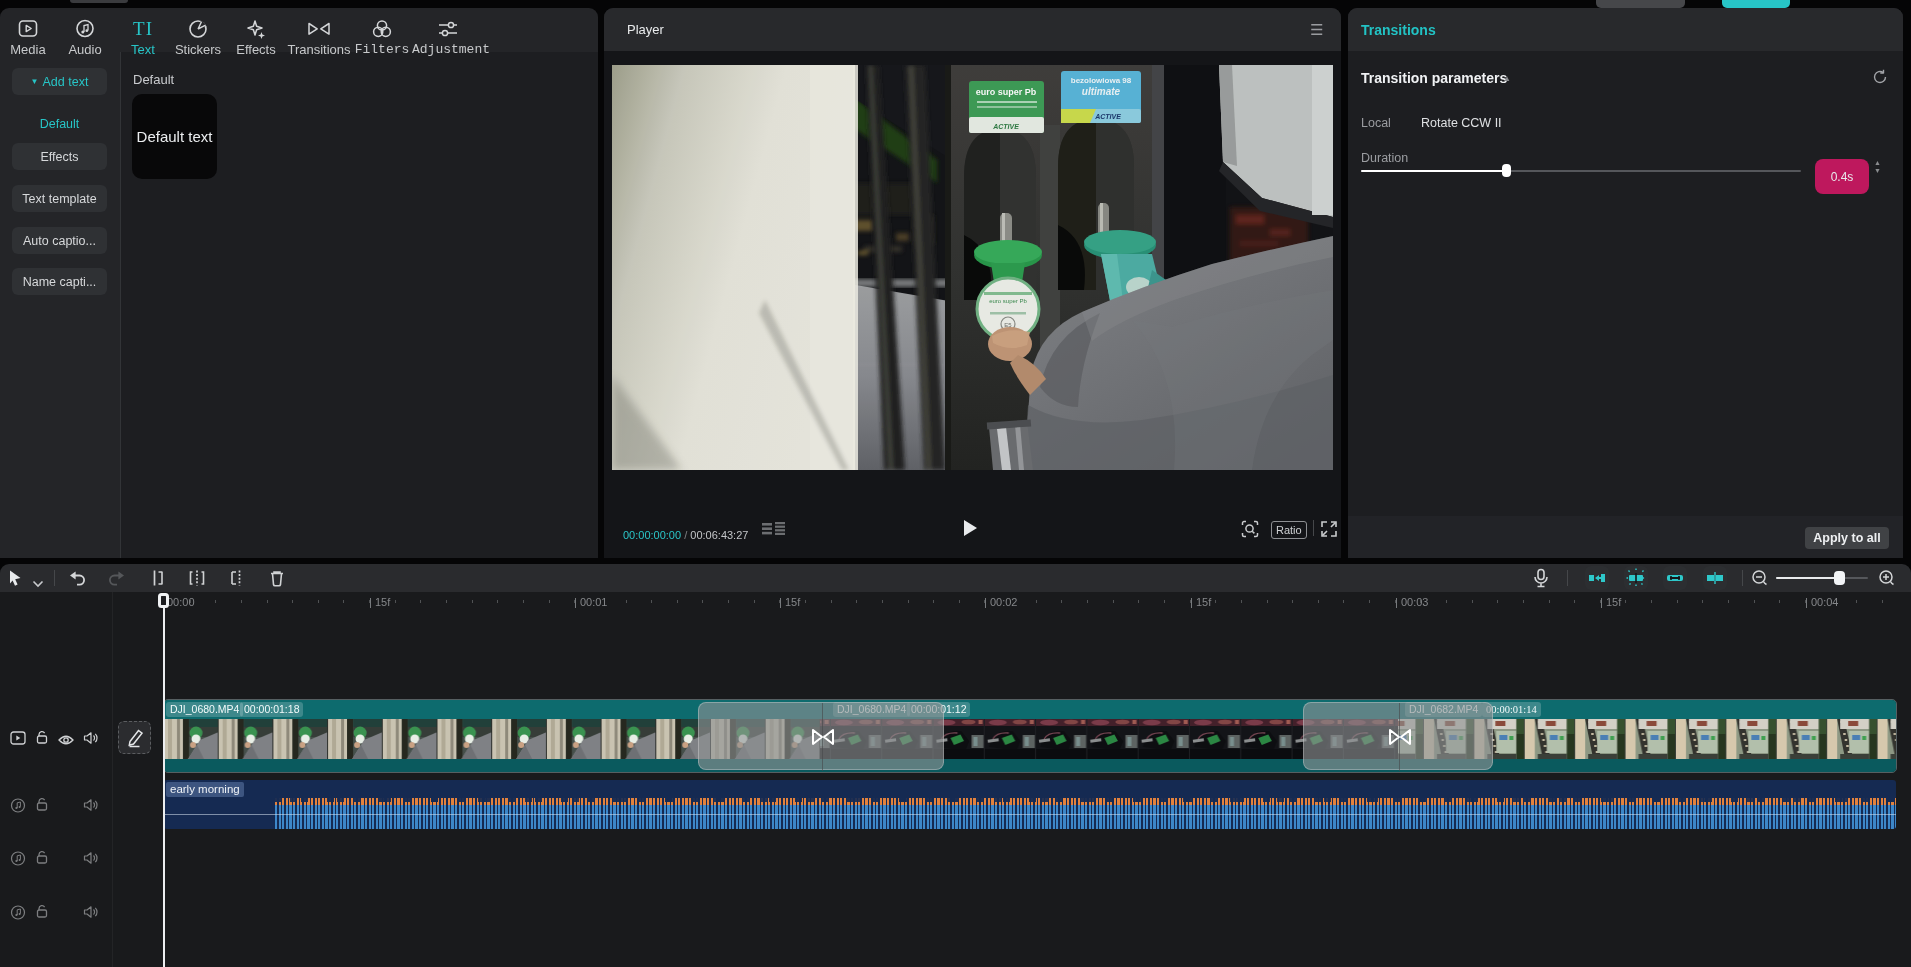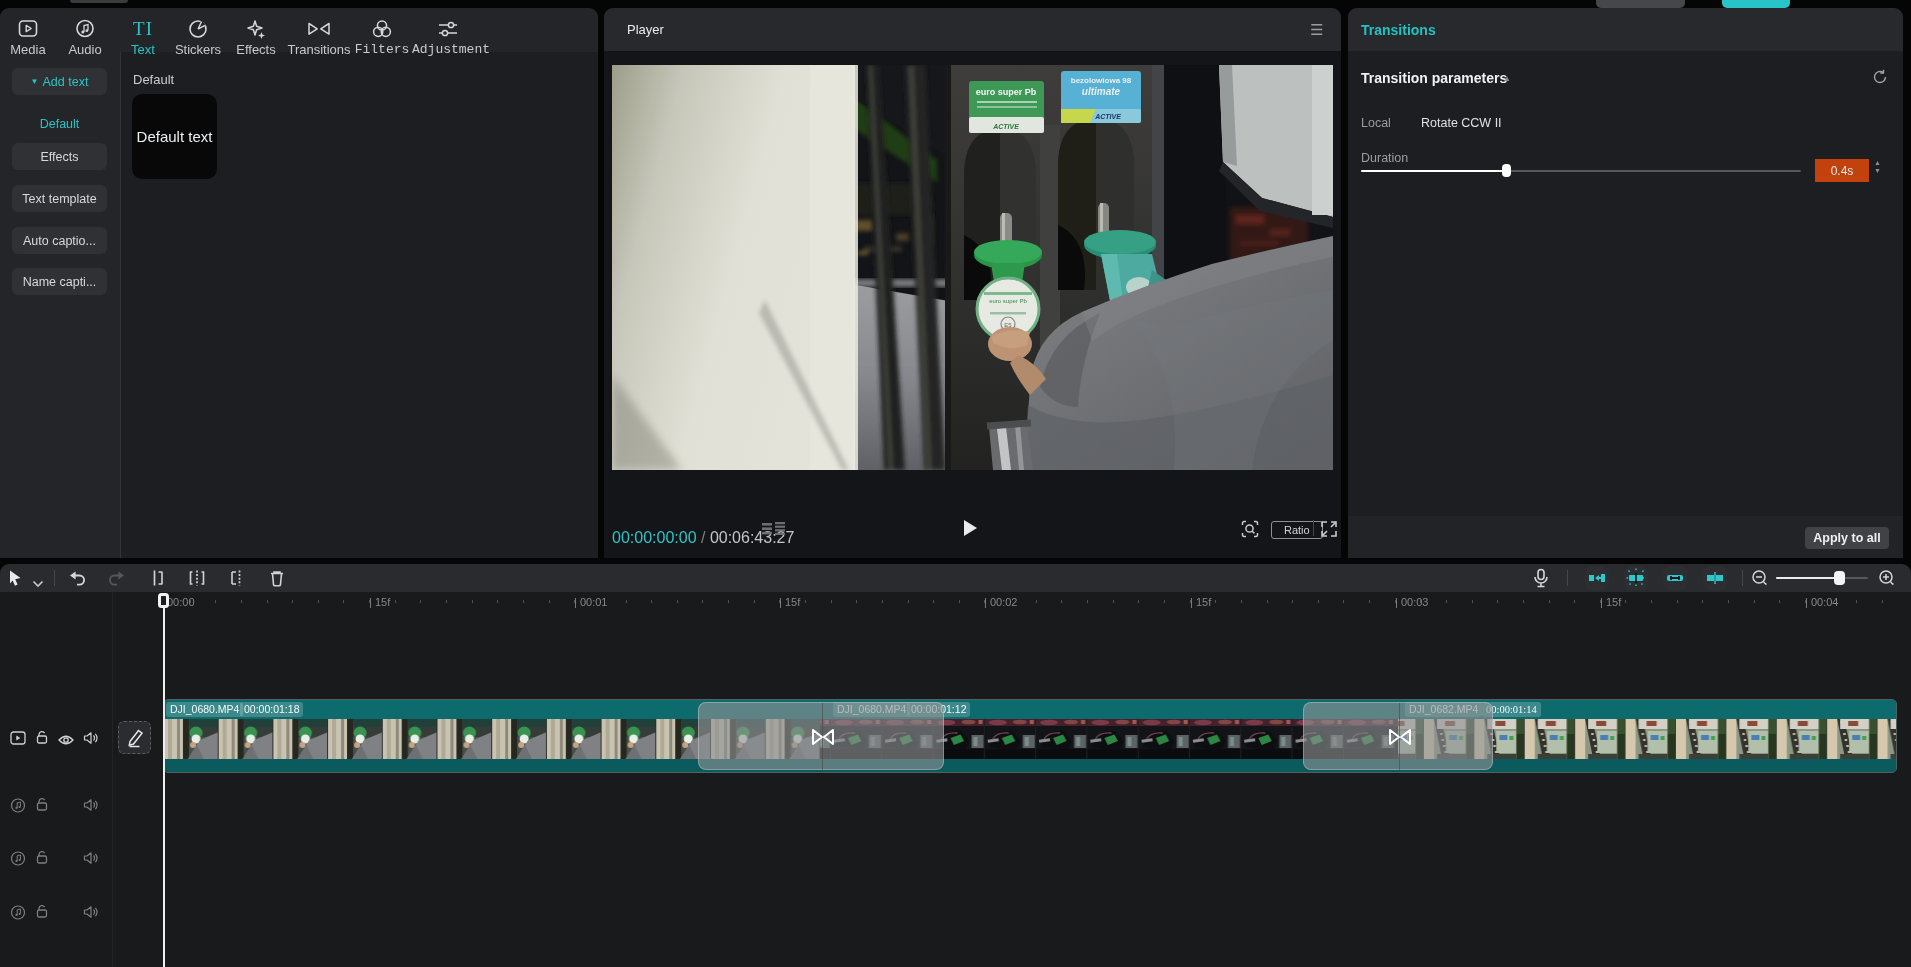--- a/index.html
+++ b/index.html
@@ -221,42 +221,42 @@
       <path d="M380 271 q17 -9 38 -4 l-3 13 q-17 7 -34 -2 Z" fill="#d0a684" opacity="0.9"></path>
       <path d="M406 290 Q424 298 434 314 L418 330 Q404 312 398 298 Z" fill="#b88f70"></path>
       <polygon points="377,362 415,356 421,405 381,405" fill="#6d6f72"></polygon>
       <polygon points="385,364 394,362 399,405 390,405" fill="#c9cbcd"></polygon>
       <polygon points="403,360 408,359 412,405 407,405" fill="#989a9d"></polygon>
       <rect x="375" y="356" width="44" height="7" fill="#4e5053" transform="rotate(-4 396 360)"></rect>
       <rect width="721" height="405" fill="#000000" opacity="0.03"></rect>
     </svg>
     </div>
 
-    <div class="abs" style="left:8px;top:521px;font-size:16px;color:#2bc6c8;">00:00:00:00<span style="color:#7e8084;"> / </span><span style="color:#c3c5c8;">00:06:43:27</span></div>
+    <div class="abs" style="left:19px;top:521px;font-size:11px;color:#2bc6c8;">00:00:00:00<span style="color:#7e8084;"> / </span><span style="color:#c3c5c8;">00:06:43:27</span></div>
 
     <div class="abs" style="left:158px;top:514px;">
       <svg width="26" height="14" viewBox="0 0 26 14">
         <g fill="#6c6e71">
             <rect x="0" y="1" width="10" height="2.6"></rect>
             <rect x="0" y="5.4" width="10" height="2.6"></rect>
             <rect x="0" y="9.8" width="10" height="2.6"></rect>
         <rect x="13" y="0" width="10" height="2.2"></rect>
             <rect x="13" y="3.6" width="10" height="2.2"></rect>
             <rect x="13" y="7.2" width="10" height="2.2"></rect>
             <rect x="13" y="10.8" width="10" height="2.2"></rect>
           </g>
       </svg></div>
     <div class="abs" style="left:360px;top:512px;width:0;height:0;border-left:13px solid #e8eaec;border-top:8px solid transparent;border-bottom:8px solid transparent;"></div>
     <div class="abs" style="left:637px;top:512px;">
       <svg width="18" height="18" viewBox="0 0 18 18" fill="none" stroke="#c9cbcd" stroke-width="1.5">
         <path d="M1.5 5 V3 a1.5 1.5 0 0 1 1.5 -1.5 H5 M13 1.5 h2 A1.5 1.5 0 0 1 16.5 3 v2 M16.5 13 v2 a1.5 1.5 0 0 1 -1.5 1.5 h-2 M5 16.5 H3 A1.5 1.5 0 0 1 1.5 15 v-2"></path>
         <circle cx="8.5" cy="8.5" r="3.6"></circle>
           <path d="M11.2 11.2 l2.2 2.2"></path>
       </svg></div>
-    <div class="abs" style="left:667px;top:513px;height:16px;padding:0 12px;border:1px solid #8e9093;border-radius:3px;color:#cfd1d3;font-size:11px;line-height:16px;">Ratio</div>
+    <div class="abs" style="left:667px;top:513px;height:16px;padding:0 4px;border:1px solid #8e9093;border-radius:3px;color:#cfd1d3;font-size:11px;line-height:16px;">Ratio</div>
     <div class="abs" style="left:709px;top:512px;width:1px;height:16px;background:#45474a;"></div>
     <div class="abs" style="left:716px;top:512px;">
       <svg width="18" height="18" viewBox="0 0 18 18" fill="none" stroke="#c9cbcd" stroke-width="1.6">
         <path d="M11 2 h5 v5 M7 16 H2 v-5 M16 11 v5 h-5 M2 7 V2 h5"></path>
         <path d="M15.5 2.5 l-4.5 4.5 M2.5 15.5 L7 11"></path>
       </svg></div>
   </div>
 
   <div class="panel" style="left:1348px;top:8px;width:555px;height:550px;background:#1d1e21;border-radius:9px 9px 0 0;">
     <div class="abs" style="left:0;top:0;width:100%;height:43px;background:#28292c;border-radius:9px 9px 0 0;"></div>
@@ -269,21 +269,21 @@
         <path d="M13.5 8 a5.5 5.5 0 1 1 -2.2 -4.4"></path>
           <path d="M11.5 0.8 v3.2 h-3.2" stroke-linejoin="round"></path>
       </svg></div>
     <div class="abs" style="left:13px;top:108px;color:#9b9da1;font-size:12.5px;">Local</div>
     <div class="abs" style="left:73px;top:108px;color:#dfe1e3;font-size:12.5px;">Rotate CCW II</div>
     <div class="abs" style="left:13px;top:143px;color:#9b9da1;font-size:12.5px;">Duration</div>
 
     <div class="abs" style="left:13px;top:161.5px;width:440px;height:2.5px;background:#55575b;border-radius:2px;"></div>
     <div class="abs" style="left:13px;top:161.5px;width:143px;height:2.5px;background:#ffffff;border-radius:2px;"></div>
     <div class="abs" style="left:154px;top:156px;width:9px;height:13px;background:#ffffff;border-radius:4px;"></div>
-    <div class="abs" style="left:467px;top:151px;width:54px;height:23px;background:#c2410c;border-radius:0;
+    <div class="abs" style="left:467px;top:151px;width:54px;height:35px;background:#be185d;border-radius:8px;
          display:flex;align-items:center;justify-content:center;color:#e8eaec;font-size:12px;">0.4s</div>
     <div class="abs" style="left:526px;top:151px;color:#8a8c8f;font-size:7px;line-height:8px;text-align:center;">▲<br>▼</div>
 
     <div class="abs" style="left:0;top:508px;width:100%;height:42px;background:#222327;"></div>
     <div class="abs" style="left:457px;top:519px;width:84px;height:22px;background:#404245;border-radius:4px;
          display:flex;align-items:center;justify-content:center;color:#eef0f2;font-size:12.5px;font-weight:bold;">Apply to all</div>
   </div>
 
   <div class="abs" style="left:0;top:564px;width:1911px;height:28px;background:#2a2b2e;border-radius:9px 9px 0 0;">
 
@@ -532,20 +532,27 @@
         <rect x="1234" y="0" width="498" height="40" fill="url(#p3)"></rect>
       </svg>
       <div class="chip" style="left:2px;">DJI_0680.MP4</div>
       <div class="chip" style="left:76px;">00:00:01:18</div>
       <div class="chip" style="left:669px;">DJI_0680.MP4</div>
       <div class="chip" style="left:743px;">00:00:01:12</div>
       <div class="chip" style="left:1241px;">DJI_0682.MP4</div>
       <div class="chip" style="left:1318px;font-family:Liberation Serif, serif;">00:00:01:14</div>
     </div>
 
+    <div class="abs" style="left:164px;top:188px;width:1732px;height:49px;background:#152a52;border-radius:3px;overflow:hidden;">
+      <div class="abs" style="left:111px;top:18px;right:0;height:6.5px;background:repeating-linear-gradient(90deg,#e2823e 0 2.2px,transparent 2.2px 3.6px);"></div>
+      <div class="abs" style="left:111px;top:18px;right:0;height:4px;background:repeating-linear-gradient(90deg,rgba(21,42,82,0.95) 0 7px,transparent 7px 26px),repeating-linear-gradient(90deg,transparent 0 15px,rgba(21,42,82,0.9) 15px 22px,transparent 22px 47px);"></div>
+      <div class="abs" style="left:111px;top:25px;right:0;bottom:0;background:repeating-linear-gradient(90deg,#3d87c9 0 2.2px,transparent 2.2px 3.6px);"></div>
+      <div class="abs" style="left:0;top:34px;width:100%;height:1px;background:rgba(215,225,240,0.55);"></div>
+      <div class="abs" style="left:2px;top:2px;background:rgba(125,155,205,0.38);border-radius:2px;color:#eef2f6;font-size:11.5px;line-height:15px;padding:0 4px;">early morning</div>
+    </div>
 
     <div class="abs" style="left:698px;top:110px;width:246px;height:68px;background:rgba(143,147,149,0.62);border:1px solid rgba(255,255,255,0.28);border-radius:8px;box-sizing:border-box;">
       <div class="abs" style="left:123px;top:0;width:1px;height:68px;background:rgba(70,72,74,0.6);"></div>
       <svg class="abs" style="left:112px;top:25px;" width="24" height="18" viewBox="0 0 24 18">
           <path d="M2 2 L11 9 L2 16 Z M22 2 L13 9 L22 16 Z" fill="none" stroke="#ffffff" stroke-width="2" stroke-linejoin="round"></path>
         </svg>
     </div>
     <div class="abs" style="left:1303px;top:110px;width:190px;height:68px;background:rgba(143,147,149,0.62);border:1px solid rgba(255,255,255,0.28);border-radius:8px;box-sizing:border-box;">
       <div class="abs" style="left:95px;top:0;width:1px;height:68px;background:rgba(70,72,74,0.6);"></div>
       <svg class="abs" style="left:84px;top:25px;" width="24" height="18" viewBox="0 0 24 18">

